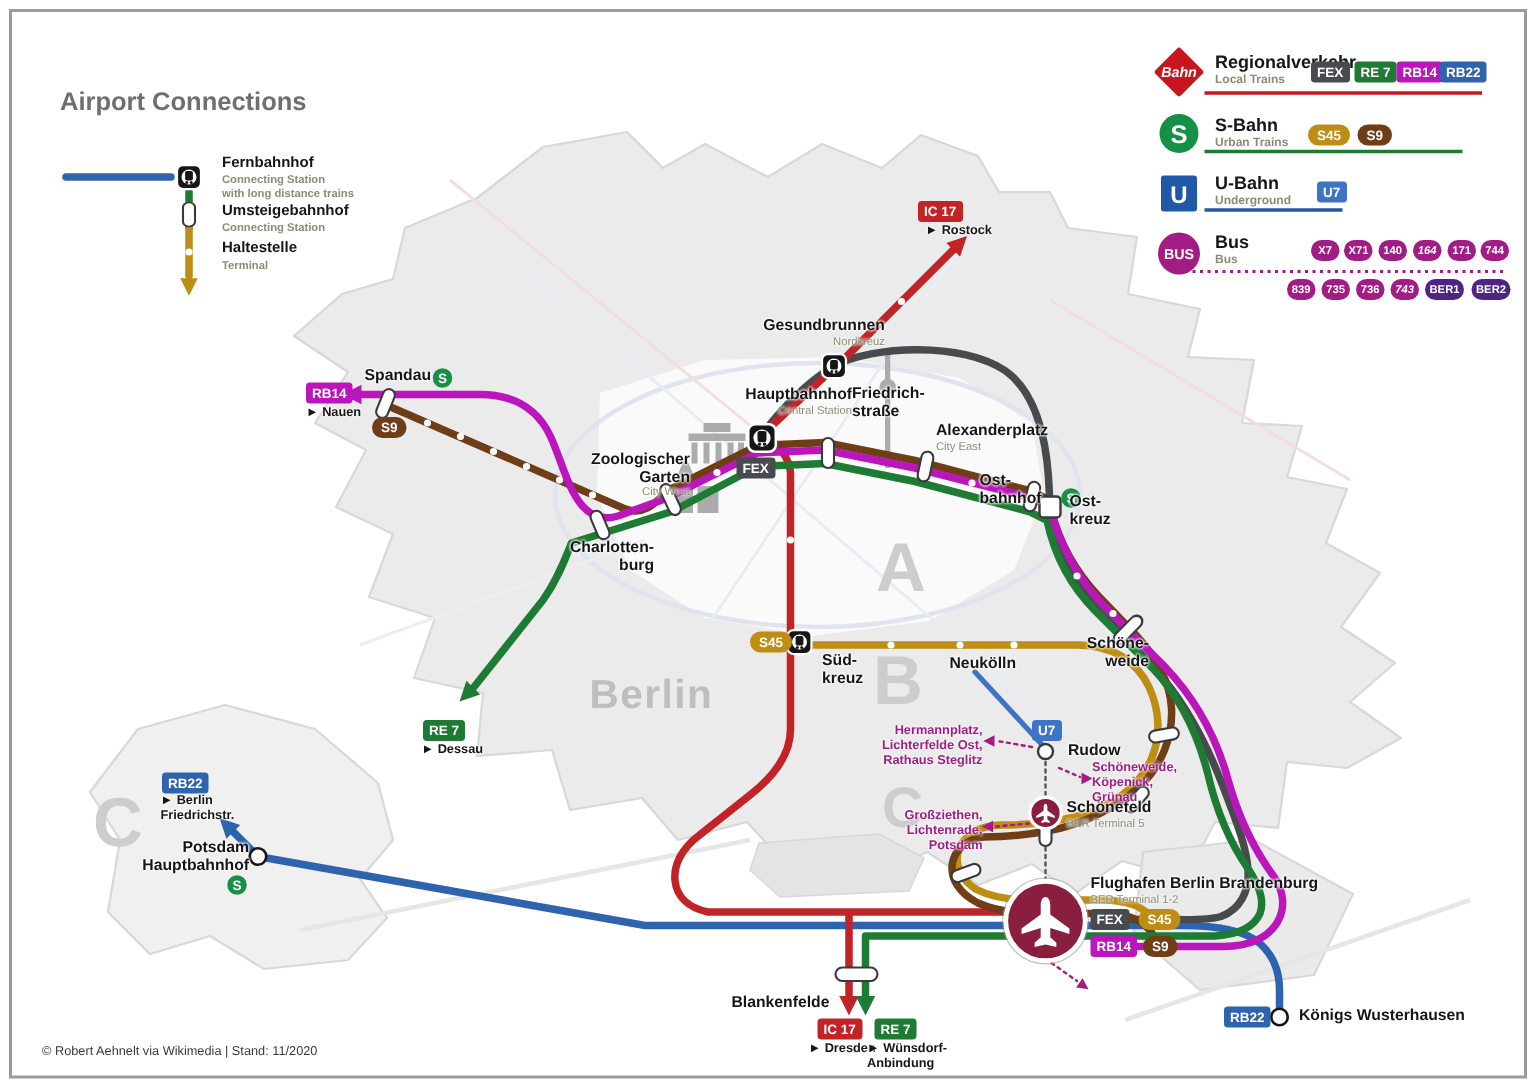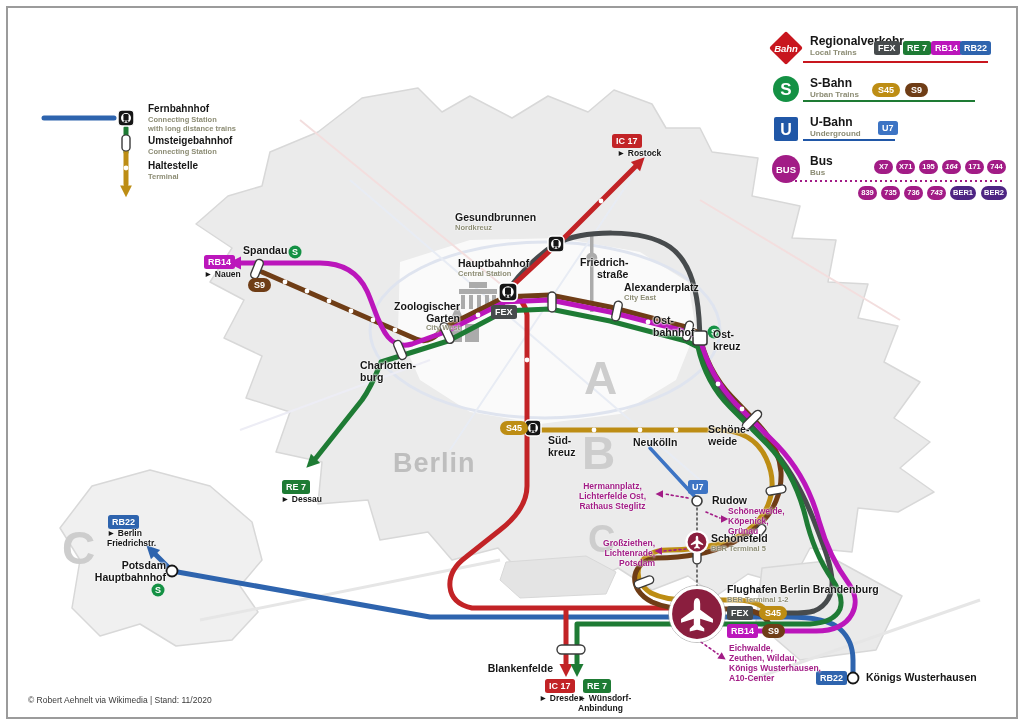--- a/index.html
+++ b/index.html
@@ -6,29 +6,29 @@
             font-family:"Liberation Sans",sans-serif;}
   .page{position:relative;width:1024px;height:725px;background:#fff;}
   .frame{position:absolute;inset:6px;border:2px solid #9B9B9B;pointer-events:none;z-index:5;}
   svg.map{position:absolute;left:0;top:0;z-index:1;}
   .lyr{position:absolute;left:0;top:0;width:1024px;height:725px;z-index:2;}
   .abs{position:absolute;}
   .t1{font-size:28px;font-weight:bold;color:#101010;letter-spacing:.5px;}
   .t2{font-size:17px;font-weight:bold;color:#6F6F6F;}
   .st{position:absolute;font-size:10.5px;font-weight:bold;color:#161616;line-height:1.1;
       white-space:pre-line;text-shadow:0 0 2px #fff,0 0 2px #fff,0 0 2px #fff;}
-  .sub{position:absolute;font-size:7.5px;font-weight:bold;color:#8C8C74;line-height:1.1;
+  .sub{position:absolute;font-size:7.5px;font-weight:normal;color:#8C8C74;line-height:1.1;
       white-space:pre-line;text-shadow:0 0 2px #fff,0 0 2px #fff;}
   .dest{position:absolute;font-size:8.5px;font-weight:bold;color:#161616;line-height:1.15;
       white-space:pre-line;text-shadow:0 0 2px #fff,0 0 2px #fff;}
   .note{position:absolute;font-size:8.5px;font-weight:bold;color:var(--c-bus);line-height:1.18;
       white-space:pre-line;text-shadow:0 0 2px #fff,0 0 2px #fff;}
   .zone{position:absolute;font-size:46px;font-weight:bold;color:#CDCDCD;line-height:1;}
   .region{position:absolute;font-size:27px;font-weight:bold;color:#BEBEBE;letter-spacing:1px;}
-  .ctr{text-align:left;} .rgt{text-align:right;}
+  .ctr{text-align:right;} .rgt{text-align:right;}
   .bdg{position:absolute;display:inline-block;color:#fff;font-weight:bold;font-size:9px;
        line-height:1;padding:2.5px 4px;border-radius:2.5px;white-space:nowrap;}
   .pillb{border-radius:9px;padding:2.5px 6px;}
   .b-ic17{background:var(--c-ic17);} .b-fex{background:var(--c-fex);}
   .b-re7{background:var(--c-re7);}   .b-rb14{background:var(--c-rb14);}
   .b-rb22{background:var(--c-rb22);} .b-s45{background:var(--c-s45);}
   .b-s9{background:var(--c-s9);}     .b-u7{background:var(--c-u7);}
   .bus-b{position:absolute;display:inline-block;color:#fff;font-weight:bold;font-size:7.5px;
        line-height:1;padding:3px 3px;border-radius:9px;min-width:13px;text-align:center;
        background:var(--c-bus);}
@@ -209,20 +209,21 @@
     <line x1="803" y1="140" x2="895" y2="140" stroke="var(--c-ubahn)" stroke-width="2.2"></line>
 
     <circle cx="786" cy="169" r="14" fill="var(--c-bus)"></circle>
     <text x="786" y="172.5" text-anchor="middle" font-size="9.5" font-weight="bold" fill="#fff">BUS</text>
     <line x1="790" y1="181" x2="1005" y2="181" stroke="var(--c-bus)" stroke-width="2" stroke-dasharray="2,3"></line>
   </g>
 </svg>
 
 <div class="lyr">
 
+  <div class="abs t2" style="left:40px;top:58px;">Airport Connections</div>
 
   <div class="ll-name" style="left:148px;top:103px;">Fernbahnhof</div>
   <div class="ll-desc" style="left:148px;top:115px;">Connecting Station
 with long distance trains</div>
   <div class="ll-name" style="left:148px;top:135px;">Umsteigebahnhof</div>
   <div class="ll-desc" style="left:148px;top:147px;">Connecting Station</div>
   <div class="ll-name" style="left:148px;top:160px;">Haltestelle</div>
   <div class="ll-desc" style="left:148px;top:172px;">Terminal</div>
 
   <div class="lr-title" style="left:810px;top:34px;">Regionalverkehr</div>
@@ -238,21 +239,21 @@
   <span class="bdg pillb b-s9" style="left:905px;top:83px;">S9</span>
 
   <div class="lr-title" style="left:810px;top:115px;">U-Bahn</div>
   <div class="lr-sub" style="left:810px;top:129px;">Underground</div>
   <span class="bdg b-u7" style="left:878px;top:121px;">U7</span>
 
   <div class="lr-title" style="left:810px;top:154px;">Bus</div>
   <div class="lr-sub" style="left:810px;top:168px;">Bus</div>
   <span class="bus-b" style="left:874px;top:160px;">X7</span>
   <span class="bus-b" style="left:896px;top:160px;">X71</span>
-  <span class="bus-b" style="left:919px;top:160px;">195</span>
+  <span class="bus-b" style="left:919px;top:160px;">140</span>
   <span class="bus-b" style="left:942px;top:160px;font-style:italic;">164</span>
   <span class="bus-b" style="left:965px;top:160px;">171</span>
   <span class="bus-b" style="left:987px;top:160px;">744</span>
   <span class="bus-b" style="left:858px;top:186px;">839</span>
   <span class="bus-b" style="left:881px;top:186px;">735</span>
   <span class="bus-b" style="left:904px;top:186px;">736</span>
   <span class="bus-b" style="left:927px;top:186px;font-style:italic;">743</span>
   <span class="bus-b bus-dark" style="left:950px;top:186px;">BER1</span>
   <span class="bus-b bus-dark" style="left:981px;top:186px;">BER2</span>
 
@@ -269,21 +270,21 @@
 
   <div class="st ctr" style="left:455px;top:212px;width:135px;">Gesundbrunnen</div>
   <div class="sub ctr" style="left:455px;top:224px;width:135px;">Nordkreuz</div>
   <span class="bdg b-ic17" style="left:612px;top:134px;">IC 17</span>
   <div class="dest" style="left:617px;top:149px;">► Rostock</div>
 
   <div class="st ctr" style="left:458px;top:258px;width:110px;">Hauptbahnhof</div>
   <div class="sub ctr" style="left:458px;top:270px;width:110px;">Central Station</div>
   <span class="bdg b-fex" style="left:491px;top:305px;">FEX</span>
 
-  <div class="st" style="left:580px;top:257px;text-align:right;">Friedrich-
+  <div class="st" style="left:568px;top:257px;">Friedrich-
 straße</div>
   <div class="st" style="left:624px;top:282px;">Alexanderplatz</div>
   <div class="sub" style="left:624px;top:294px;">City East</div>
 
   <div class="st rgt" style="left:368px;top:301px;width:92px;">Zoologischer
 Garten</div>
   <div class="sub rgt" style="left:368px;top:324px;width:92px;">City West</div>
   <div class="st ctr" style="left:360px;top:360px;width:76px;">Charlotten-
 burg</div>
 
@@ -324,31 +325,27 @@
 
   <span class="bdg b-rb22" style="left:108px;top:515px;">RB22</span>
   <div class="dest" style="left:107px;top:529px;">► Berlin
 Friedrichstr.</div>
   <div class="st rgt" style="left:80px;top:560px;width:86px;">Potsdam
 Hauptbahnhof</div>
 
   <span class="bdg b-rb22" style="left:816px;top:671px;">RB22</span>
   <div class="st" style="left:866px;top:672px;">Königs Wusterhausen</div>
 
-  <div class="note rgt" style="left:570px;top:481px;width:85px;text-align:center;">Hermannplatz,
+  <div class="note rgt" style="left:570px;top:481px;width:85px;">Hermannplatz,
 Lichterfelde Ost,
 Rathaus Steglitz</div>
   <div class="note" style="left:728px;top:506px;">Schöneweide,
 Köpenick,
 Grünau</div>
   <div class="note rgt" style="left:570px;top:538px;width:85px;">Großziethen,
 Lichtenrade,
 Potsdam</div>
-  <div class="note" style="left:729px;top:643px;">Eichwalde,
-Zeuthen, Wildau,
-Königs Wusterhausen,
-A10-Center</div>
 
   <div class="credit" style="left:28px;top:695px;">© Robert Aehnelt via Wikimedia | Stand: 11/2020</div>
 </div>
 
 <div class="frame"></div>
 </div>
 
 </body></html>

